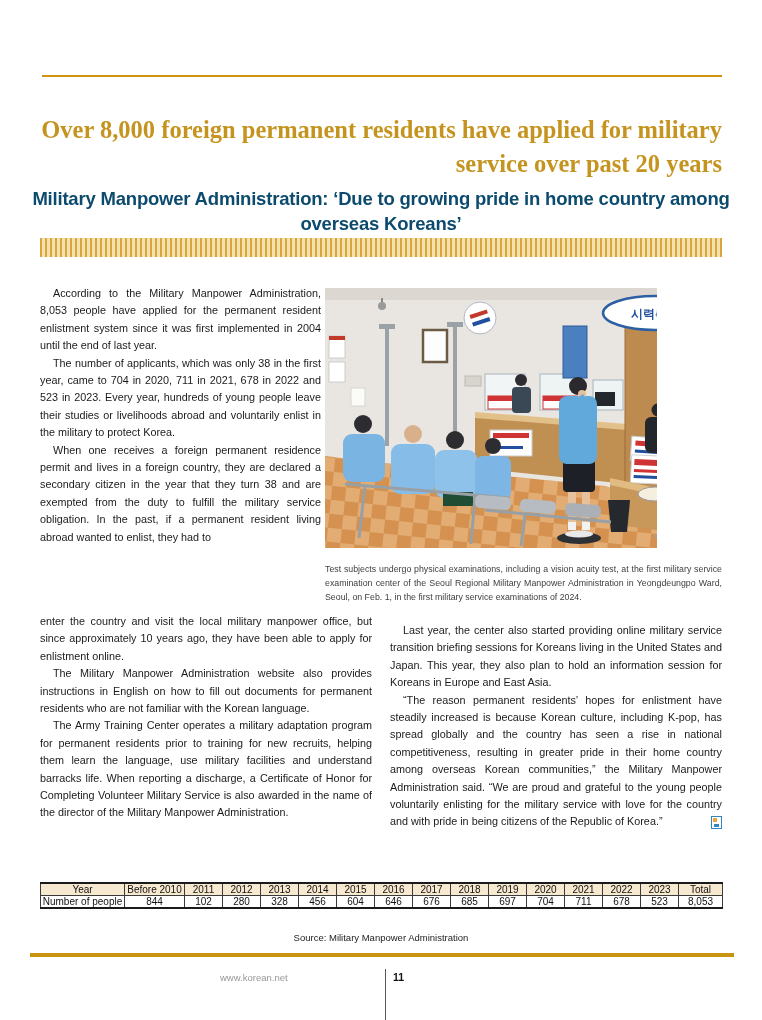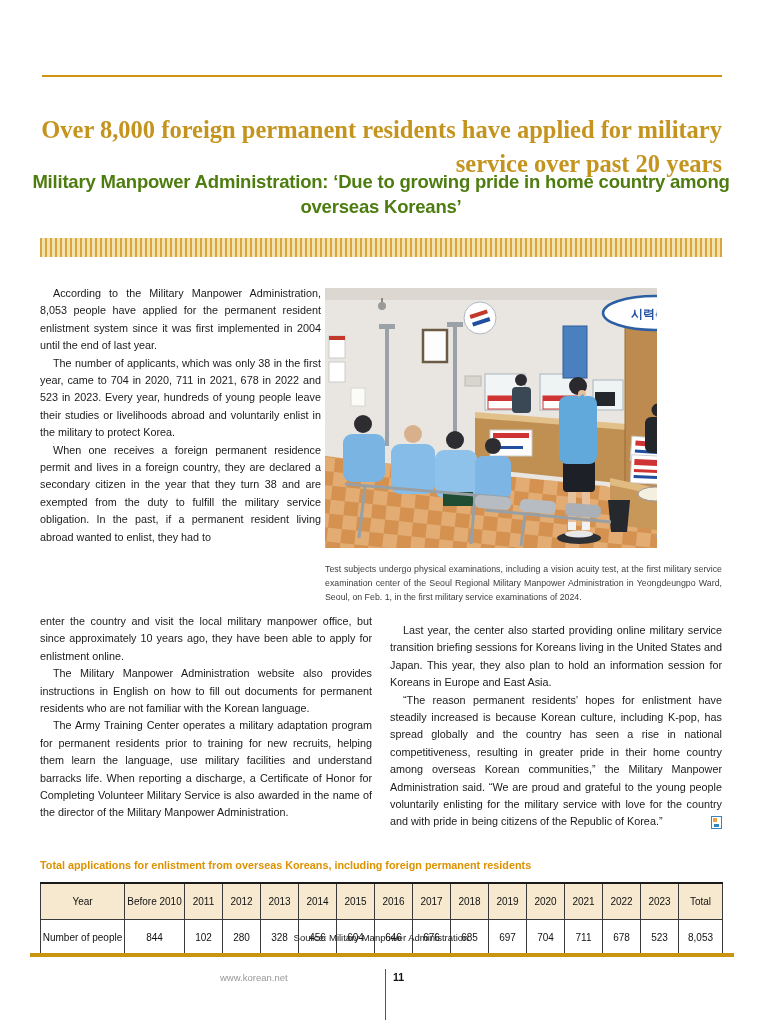--- a/index.html
+++ b/index.html
@@ -2,43 +2,43 @@
 <html><head>
 <meta charset="utf-8">
 <style>
   html,body{margin:0;padding:0;background:#ffffff;}
   #page{position:relative;width:762px;height:1020px;background:#ffffff;overflow:hidden;
         font-family:"Liberation Sans",sans-serif;color:#1a1a1a;}
   .rule-top{position:absolute;left:42px;top:75px;width:680px;height:2px;background:#cf9410;}
   .headline{position:absolute;left:40px;top:97px;width:682px;text-align:right;
             font-family:"Liberation Serif",serif;font-weight:bold;font-size:24.5px;
             line-height:34px;color:#c5941f;}
-  .subheadline{position:absolute;left:20px;top:154px;width:722px;text-align:center;
-               font-weight:bold;font-size:18.5px;line-height:25px;color:#4d7c0f;letter-spacing:-0.2px;}
+  .subheadline{position:absolute;left:20px;top:171px;width:722px;text-align:center;
+               font-weight:bold;font-size:18.5px;line-height:25px;color:#0c4a6e;letter-spacing:-0.2px;}
   .stripes{position:absolute;left:40px;top:238px;width:682px;height:19px;
            background:repeating-linear-gradient(90deg,#d9a63e 0 2px,#f3e2ae 2px,#f3e2ae 5px);}
   .colA{position:absolute;left:40px;top:285px;width:281px;}
   .colB{position:absolute;left:40px;top:613px;width:332px;}
   .colC{position:absolute;left:390px;top:622px;width:332px;}
   p.body{margin:0;font-size:10.8px;line-height:17.4px;text-align:justify;color:#1a1a1a;
          text-indent:13px;}
   p.body.noindent{text-indent:0;}
   .photo-frame{position:absolute;left:325px;top:288px;width:332px;height:260px;overflow:hidden;}
   .caption{position:absolute;left:325px;top:553px;width:397px;font-size:8.8px;
            line-height:14.2px;color:#3d3d3d;text-align:justify;}
   .endmark{display:inline-block;width:9px;height:11px;border:1px solid #2f86c0;
            vertical-align:-1px;margin-left:3px;position:relative;background:#fff;}
   .endmark::before{content:"";position:absolute;left:1px;top:1px;width:4px;height:4px;background:#f0a23c;}
   .endmark::after{content:"";position:absolute;left:2px;bottom:1px;width:5px;height:3px;background:#2f86c0;}
   .table-title{position:absolute;left:40px;top:859px;width:682px;font-size:10.8px;
                font-weight:bold;color:#de9200;}
   table.data-table{position:absolute;left:40px;top:882px;width:682px;border-collapse:collapse;
                    table-layout:fixed;font-size:10px;color:#111;text-align:center;
                    border-top:2px solid #1a1a1a;border-bottom:2px solid #1a1a1a;}
-  .data-table th,.data-table td{border:1px solid #3a3a3a;padding:12px 0;font-weight:normal;
+  .data-table th,.data-table td{border:1px solid #3a3a3a;padding:0 0;font-weight:normal;
                                 overflow:hidden;white-space:nowrap;}
   .data-table thead th{background:#f7e9cf;}
   .source{position:absolute;left:40px;top:932px;width:682px;text-align:center;font-size:9.5px;color:#222;}
   .rule-bottom{position:absolute;left:30px;top:953px;width:704px;height:4px;background:#c9940f;}
   .footer-site{position:absolute;left:220px;top:972px;width:158px;text-align:left;
                font-size:9.5px;color:#989898;}
   .footer-divider{position:absolute;left:385px;top:969px;width:1px;height:51px;background:#555;}
   .footer-page{position:absolute;left:393px;top:971px;font-size:10.5px;font-weight:bold;color:#111;}
 </style>
 </head>
@@ -229,21 +229,20 @@
 
       <g>
         <ellipse cx="330" cy="25" rx="52" ry="17" fill="#ffffff" stroke="#2d5fa5" stroke-width="2.5"></ellipse>
         <text x="330" y="30" text-anchor="middle" font-size="12" font-weight="bold" fill="#1f4f9e">시력측정</text>
       </g>
     </svg>
   </div>
 
   <p class="caption">Test subjects undergo physical examinations, including a vision acuity test, at the first military service examination center of the Seoul Regional Military Manpower Administration in Yeongdeungpo Ward, Seoul, on Feb. 1, in the first military service examinations of 2024.</p>
 
-  <div class="table-title">Total applications for enlistment from overseas Koreans, including foreign permanent residents</div>
 
   <table class="data-table">
     <colgroup>
       <col style="width:84px">
         <col style="width:60px">
       <col style="width:38px">
         <col style="width:38px">
         <col style="width:38px">
         <col style="width:38px">
       <col style="width:38px">

